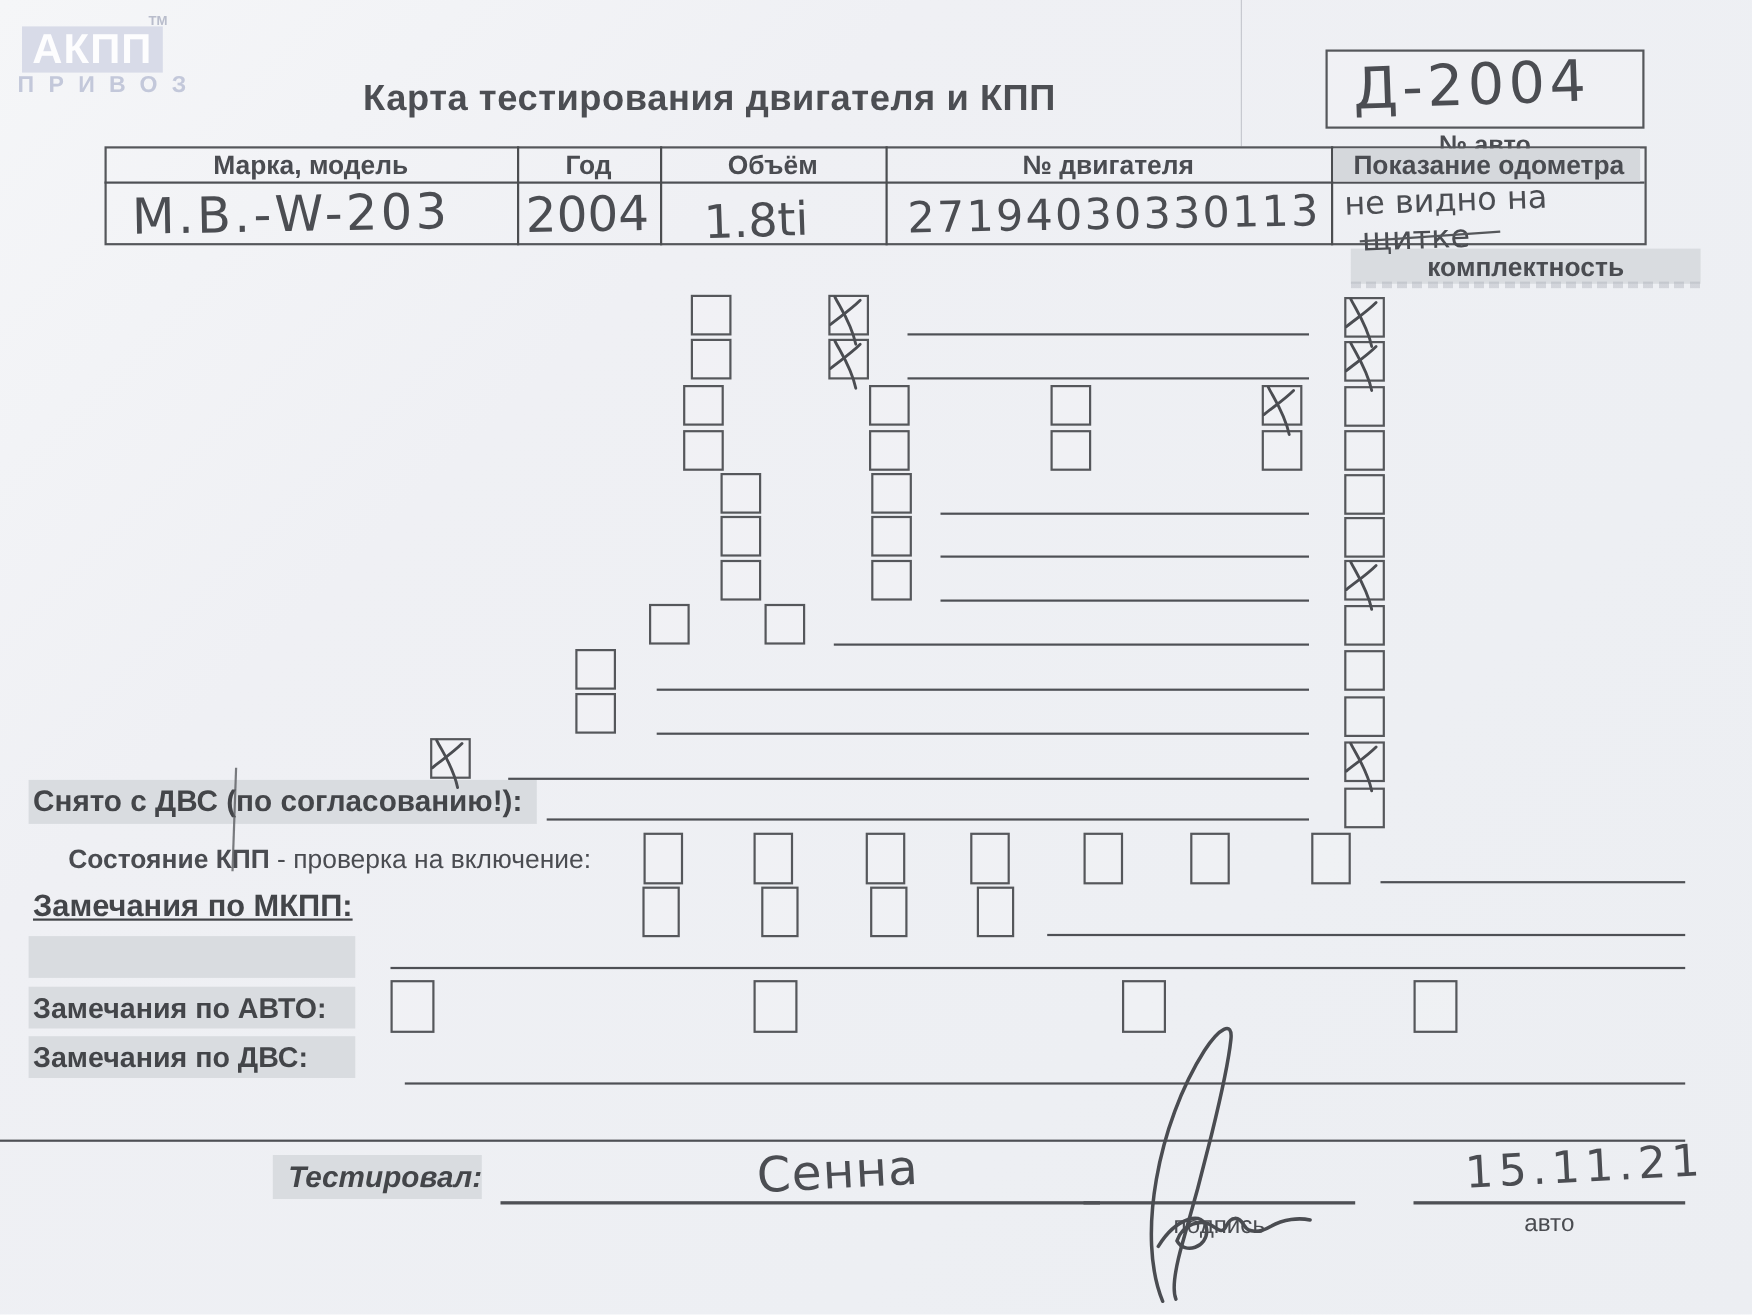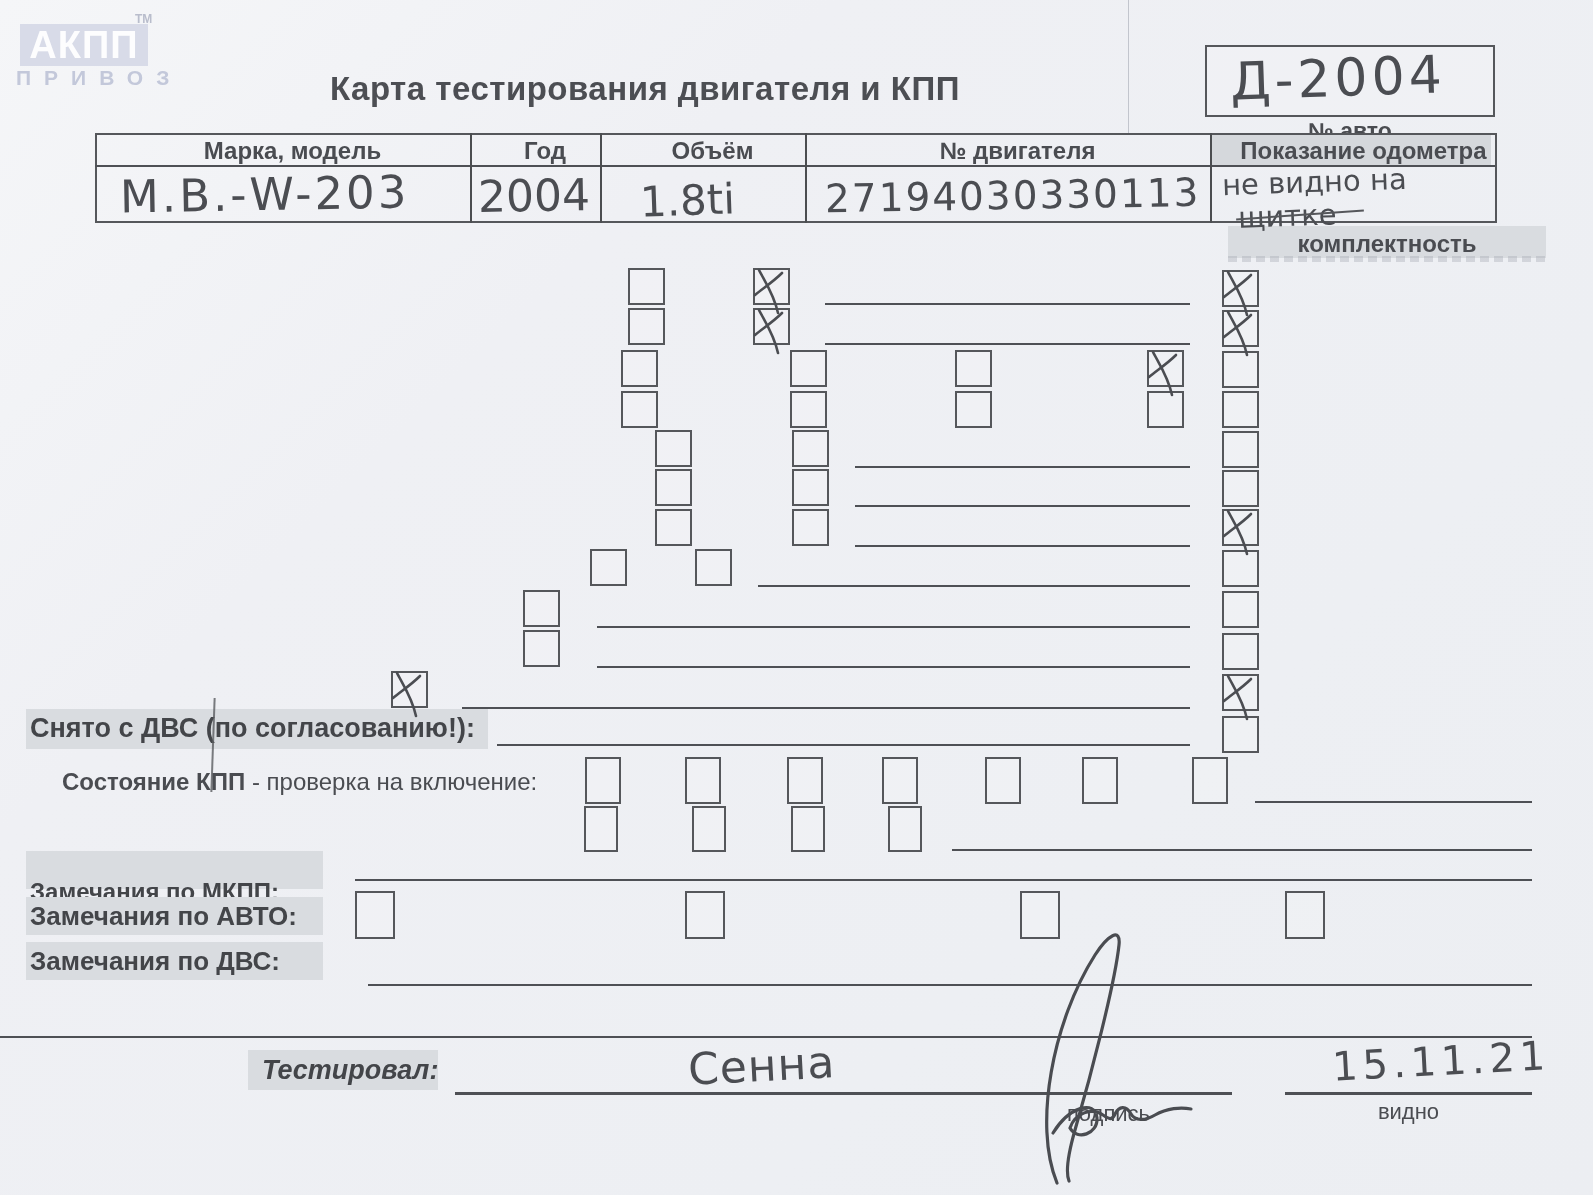--- a/index.html
+++ b/index.html
@@ -19,21 +19,21 @@
   .hl{background:#d9dce0;}
   .box{position:absolute;border:2px solid #55575b;background:rgba(255,255,255,0.12);}
   .bline{position:absolute;height:0;border-bottom:2px solid #4e5055;}
   .vline{position:absolute;width:0;border-left:2px solid #4b4d50;}
   .check{position:absolute;width:34px;height:54px;overflow:visible;z-index:3;}
   .check path{fill:none;stroke:#4b4d52;stroke-width:2.6px;stroke-linecap:round;}
   .logo-block{position:absolute;left:20px;top:24px;width:128px;height:42px;background:#d8dbe8;
     color:#fdfdfe;font-weight:bold;font-size:38px;text-align:center;line-height:42px;
     letter-spacing:1px;font-family:"Liberation Sans",sans-serif;}
   .sig path{fill:none;stroke:#4a4c51;stroke-width:3.2px;stroke-linecap:round;}
-  .cell-label{position:absolute;text-align:center;font-weight:bold;font-size:24px;margin-left:10px;}
+  .cell-label{position:absolute;text-align:center;font-weight:bold;font-size:24px;}
   .artifact-dashes{position:absolute;left:1228px;top:256px;width:318px;height:6px;opacity:.35;
     background:repeating-linear-gradient(90deg,#9fa3ad 0 9px,transparent 9px 14px);}
 </style>
 </head>
 <body>
 
 <div class="page" id="page">
 
   <div class="logo-block">
     <span>АКПП</span>
@@ -80,21 +80,21 @@
   <div class="bline" style="left:497px;top:744px;width:693px;"></div>
 
   <div class="abs print" style="left:62px;top:768px;font-size:24px;">
     <span class="b">Состояние КПП</span><span> - проверка на включение:</span>
   </div>
   <div class="bline" style="left:1255px;top:801px;width:277px;"></div>
 
   <div class="bline" style="left:952px;top:849px;width:580px;"></div>
 
   <div class="abs hl" style="left:26px;top:851px;width:297px;height:38px;"></div>
-  <div class="abs print b" style="left:30px;top:878px;font-size:24px;color:#434549;text-decoration:underline;">Замечания по МКПП:</div>
+  <div class="abs print b" style="left:30px;top:808px;font-size:28px;color:#434549;text-decoration:underline;">Замечания по МКПП:</div>
   <div class="bline" style="left:355px;top:879px;width:1177px;"></div>
 
   <div class="abs hl" style="left:26px;top:897px;width:297px;height:38px;"></div>
   <div class="abs print b" style="left:30px;top:901px;font-size:26px;color:#434549;">Замечания по АВТО:</div>
 
   <div class="abs hl" style="left:26px;top:942px;width:297px;height:38px;"></div>
   <div class="abs print b" style="left:30px;top:946px;font-size:26px;color:#434549;">Замечания по ДВС:</div>
   <div class="bline" style="left:368px;top:984px;width:1164px;"></div>
 
   <div class="bline" style="left:0;top:1036px;width:1532px;"></div>
@@ -103,21 +103,21 @@
   <div class="abs print b i" style="left:262px;top:1055px;font-size:27px;color:#434549;">Тестировал:</div>
 
   <div class="bline" style="left:455px;top:1092px;width:545px;border-bottom-width:3px;"></div>
   <div class="abs hand" style="left:688px;top:1040px;font-size:44px;transform:rotate(-3deg);letter-spacing:1px;">Сенна</div>
 
   <div class="bline" style="left:985px;top:1092px;width:247px;border-bottom-width:3px;"></div>
   <div class="abs print" style="left:985px;top:1101px;width:247px;text-align:center;font-size:22px;">подпись</div>
 
   <div class="bline" style="left:1285px;top:1092px;width:247px;border-bottom-width:3px;"></div>
   <div class="abs hand" style="left:1332px;top:1038px;font-size:40px;letter-spacing:5px;transform:rotate(-3deg);">15.11.21</div>
-  <div class="abs print" style="left:1285px;top:1099px;width:247px;text-align:center;font-size:22px;">видно</div>
+  <div class="abs print" style="left:1285px;top:1099px;width:247px;text-align:center;font-size:22px;">авто</div>
 
   <svg class="sig abs" style="left:995px;top:925px;z-index:5;overflow:visible;" width="250" height="268" viewBox="0 0 250 268">
     <path d="M62 258 C 38 200, 58 96, 100 30 C 113 10, 126 2, 124 20 C 120 58, 96 150, 80 205 C 74 226, 70 246, 74 256"></path>
     <path d="M58 208 C 74 182, 100 174, 102 193 C 103 209, 82 216, 75 203 C 80 188, 97 182, 108 190 C 114 194, 117 196, 120 189 C 124 181, 131 180, 136 189 C 140 196, 150 196, 160 190 C 172 183, 186 182, 196 184"></path>
   </svg>
 
   <div class="abs" style="left:212px;top:698px;width:2px;height:94px;background:#5a5c60;opacity:.8;transform:rotate(2deg);"></div>
 
 <div class="abs print b" style="left: 62px; top: 272px; font-size: 23px;"></div>
     <div class="abs print " style="left: 95px; top: 272px; font-size: 23px;"></div>

